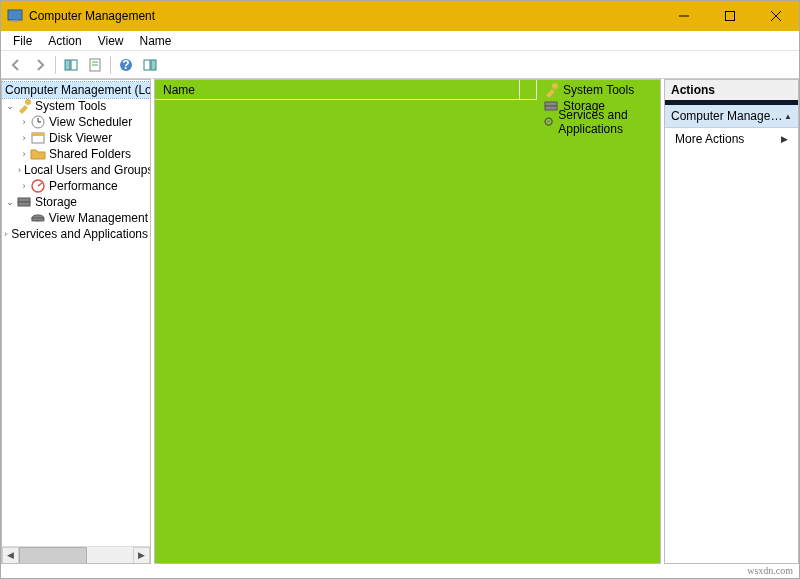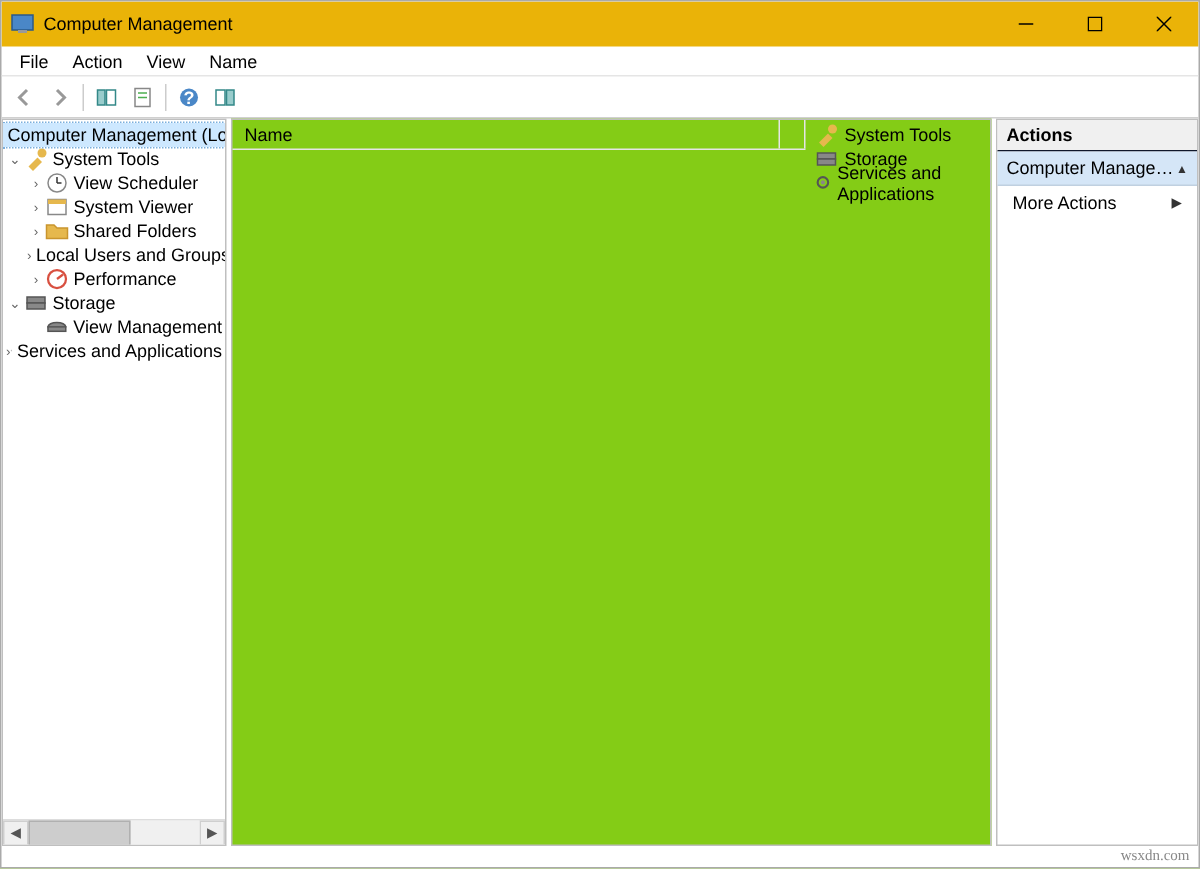--- a/index.html
+++ b/index.html
@@ -35,21 +35,21 @@
     
     .listpane { flex: 1; border: 1px solid #bfbfbf; background: #84cc16; margin-left: 3px; display: flex; flex-direction: row; }
     .list-header { height: 20px; display: flex; align-items: center; border-bottom: 1px solid #e5e5e5; }
     .list-header .col { padding: 0 8px; border-right: 1px solid #e5e5e5; height: 100%; display: flex; align-items: center; flex-shrink: 0; }
     .col-name { width: 365px; }
     .list-body { flex: 1; padding: 2px 4px; }
     .list-row { display: flex; align-items: center; height: 16px; padding: 0 2px; }
     .list-row .list-icon { width: 16px; height: 16px; margin-right: 4px; display: inline-flex; align-items: center; justify-content: center; }
     
     .actionspane { width: 135px; border: 1px solid #bfbfbf; background: #fff; margin-left: 3px; display: flex; flex-direction: column; }
-    .actions-header { background: #f0f0f0; padding: 3px 6px; font-weight: 600; border-bottom: 1px solid #0f172a; }
+    .actions-header { background: #f0f0f0; padding: 3px 6px; font-weight: 600; border-bottom: 5px solid #0f172a; }
     .actions-sec { background: #d5e6f7; padding: 4px 6px; display: flex; align-items: center; border-bottom: 1px solid #c0d0e0; }
     .actions-sec .sec-text { flex: 1; overflow: hidden; text-overflow: ellipsis; white-space: nowrap; }
     .actions-sec .collapse { font-size: 8px; color: #333; }
     .actions-item { padding: 4px 10px; display: flex; align-items: center; }
     .actions-item .chev { margin-left: auto; font-size: 9px; color: #333; }
     
     .watermark { position: absolute; right: 6px; bottom: 2px; font-size: 10px; color: #888; font-family: Liberation Serif, serif; }
     
     .ic-yellow { fill: #e6b84d; }
     .ic-blue { fill: #4a87c7; }
@@ -169,21 +169,21 @@
         <span class="tree-label">View Scheduler</span>
       </div>
       <div class="tree-row" style="padding-left:16px">
         <span class="expander">›</span>
         <span class="tree-icon">
             <svg viewBox="0 0 16 16">
               <rect x="2" y="3" width="12" height="10" fill="#fff" stroke="#888"></rect>
               <rect x="2" y="3" width="12" height="3" class="ic-yellow"></rect>
             </svg>
           </span>
-        <span class="tree-label">System Viewer</span>
+        <span class="tree-label">Disk Viewer</span>
       </div>
       <div class="tree-row" style="padding-left:16px">
         <span class="expander">›</span>
         <span class="tree-icon">
             <svg viewBox="0 0 16 16">
               <path d="M1 4h5l2 2h7v7H1z" class="ic-yellow" stroke="#c9952e"></path>
             </svg>
           </span>
         <span class="tree-label">Shared Folders</span>
       </div>

